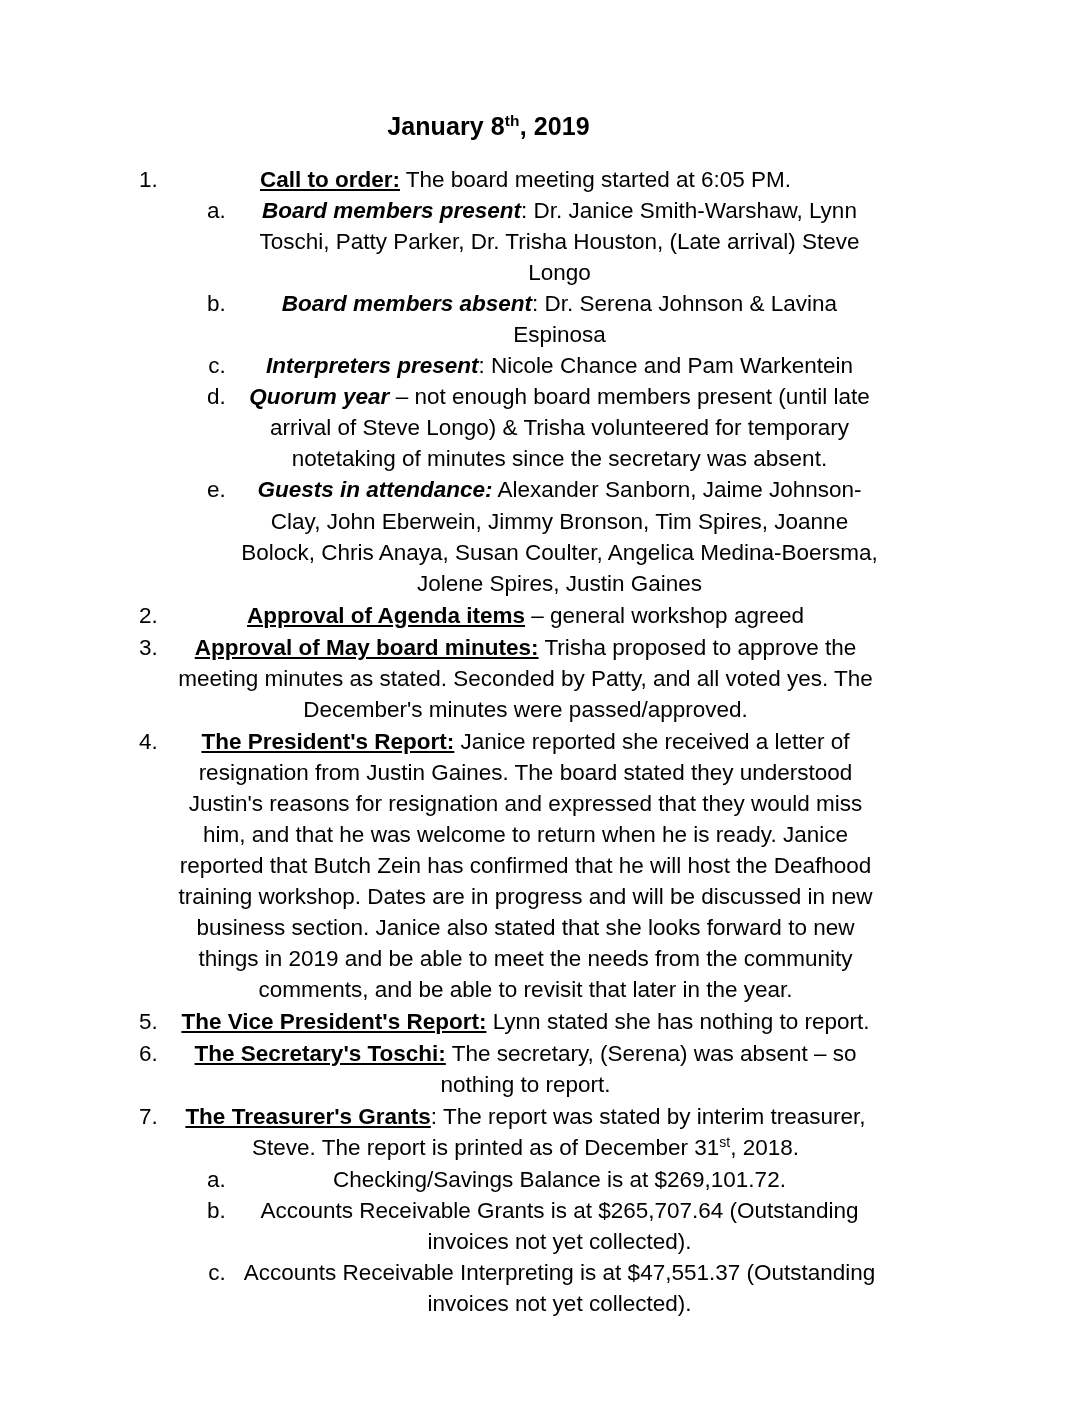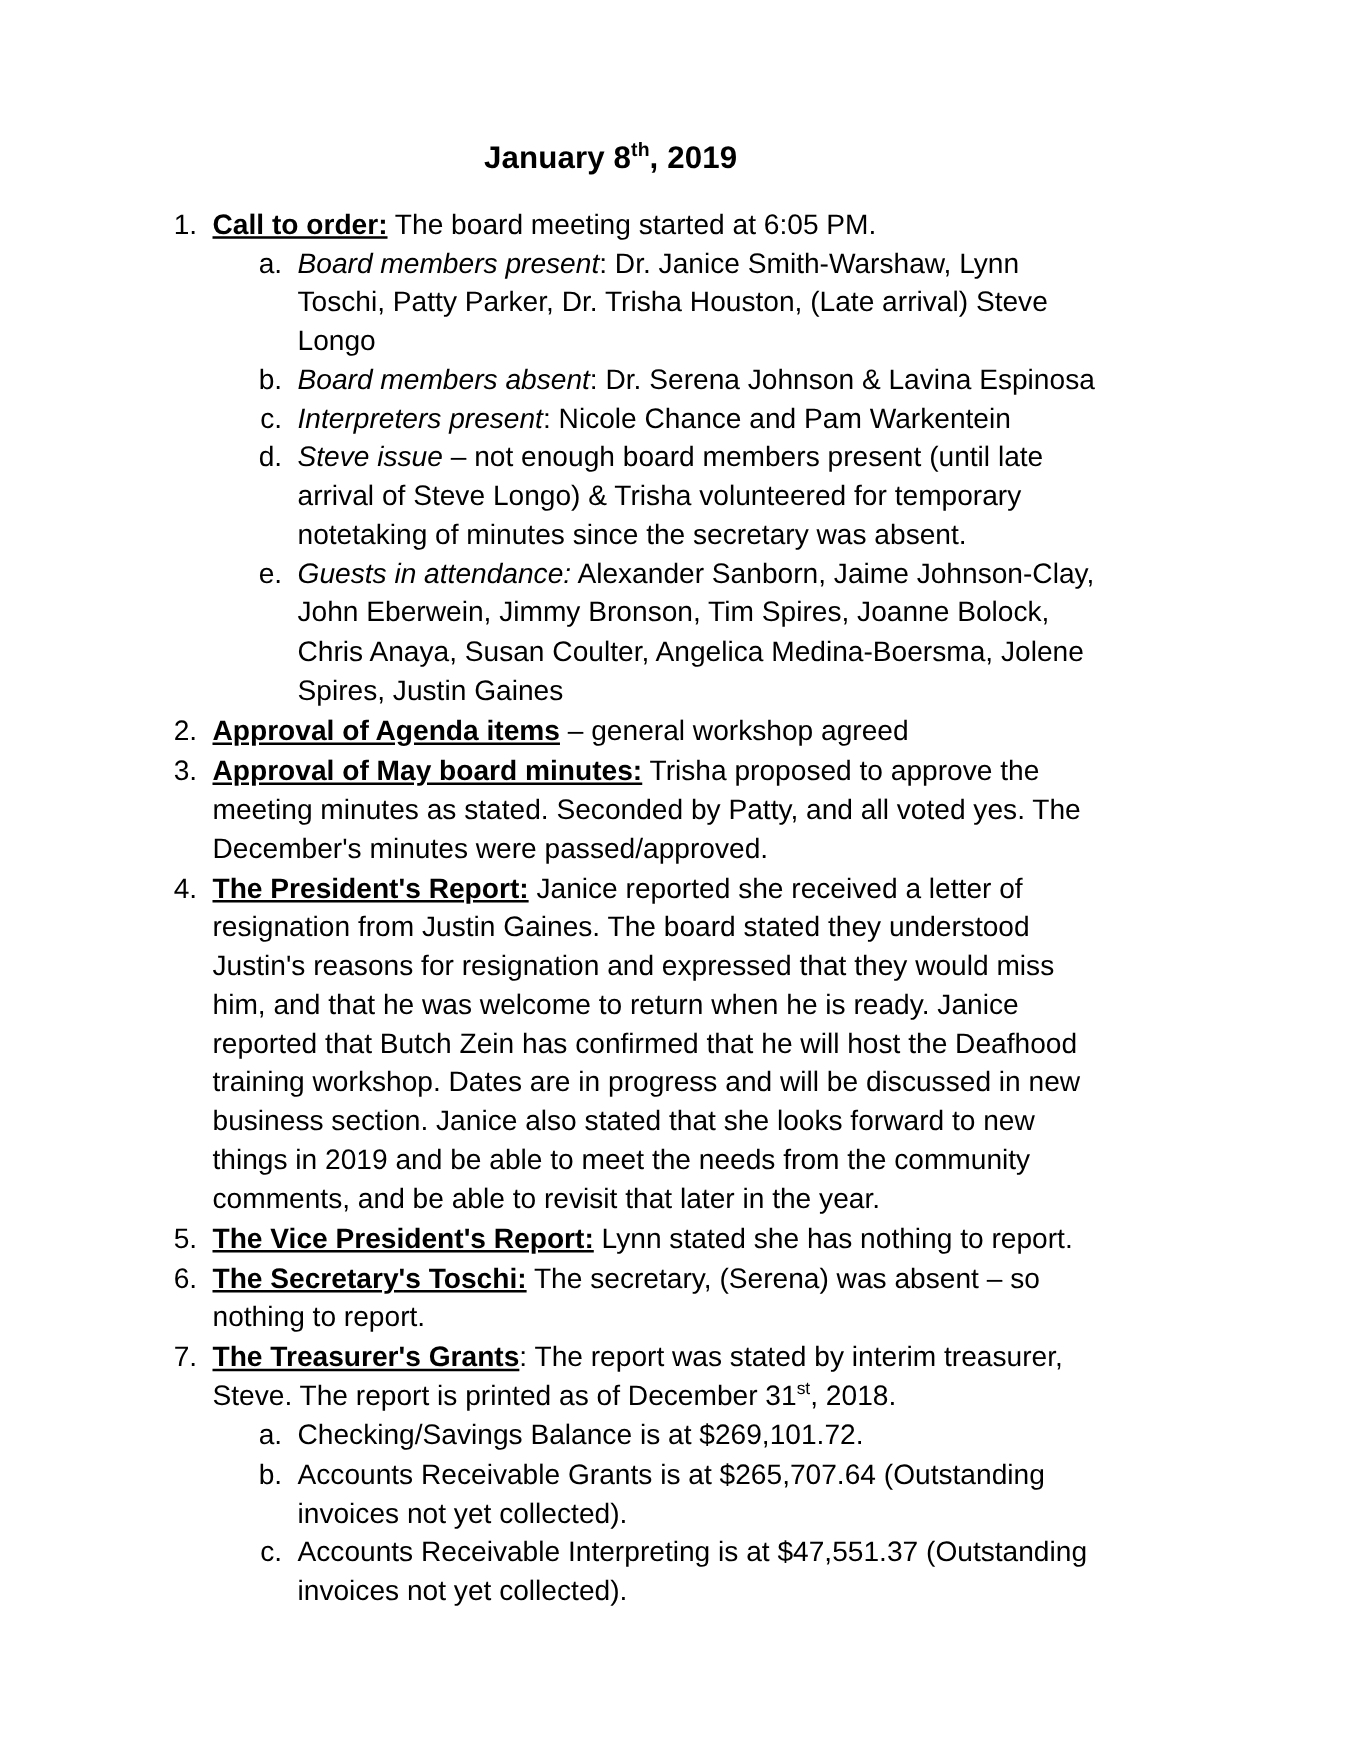--- a/index.html
+++ b/index.html
@@ -39,37 +39,38 @@
   ol.level1 {
     list-style-type: decimal;
     margin: 22px 0 0 0;
     padding-left: 68px;
     font-size: 22.5px;
     line-height: 1.38;
   }
   ol.level1 > li {
     margin-bottom: 1px;
     padding-left: 6px;
+    text-align: center;
   }
   ol.level2 {
     list-style-type: lower-alpha;
     margin: 0 0 0 0;
     padding-left: 62px;
     font-size: 22.5px;
     line-height: 1.38;
   }
   ol.level2 > li {
     padding-left: 6px;
   }
   .b-u {
     font-weight: bold;
     text-decoration: underline;
   }
   .bi {
-    font-weight: normal;
+    font-weight: bold;
     font-style: italic;
   }
   .txt {
     white-space: normal;
   }
 </style>
 </head>
 <body>
 
 <div class="page">
@@ -79,21 +80,21 @@
   </div>
 
   <ol class="level1">
 
     <li>
       <span class="b-u">Call to order:</span><span class="txt"> The board meeting started at 6:05 PM.</span>
       <ol class="level2">
         <li><span class="bi">Board members present</span><span class="txt">: Dr. Janice Smith-Warshaw, Lynn Toschi, Patty Parker, Dr. Trisha Houston, (Late arrival) Steve Longo</span></li>
         <li><span class="bi">Board members absent</span><span class="txt">: Dr. Serena Johnson &amp; Lavina Espinosa</span></li>
         <li><span class="bi">Interpreters present</span><span class="txt">: Nicole Chance and Pam Warkentein</span></li>
-        <li><span class="bi">Steve issue</span><span class="txt"> – not enough board members present (until late arrival of Steve Longo) &amp; Trisha volunteered for temporary notetaking of minutes since the secretary was absent.</span></li>
+        <li><span class="bi">Quorum year</span><span class="txt"> – not enough board members present (until late arrival of Steve Longo) &amp; Trisha volunteered for temporary notetaking of minutes since the secretary was absent.</span></li>
         <li><span class="bi">Guests in attendance:</span><span class="txt"> Alexander Sanborn, Jaime Johnson-Clay, John Eberwein, Jimmy Bronson, Tim Spires, Joanne Bolock, Chris Anaya, Susan Coulter, Angelica Medina-Boersma, Jolene Spires, Justin Gaines</span></li>
       </ol>
     </li>
 
     <li>
       <span class="b-u">Approval of Agenda items</span><span class="txt"> – general workshop agreed</span>
     </li>
 
     <li>
       <span class="b-u">Approval of May board minutes:</span><span class="txt"> Trisha proposed to approve the meeting minutes as stated. Seconded by Patty, and all voted yes. The December's minutes were passed/approved.</span>

